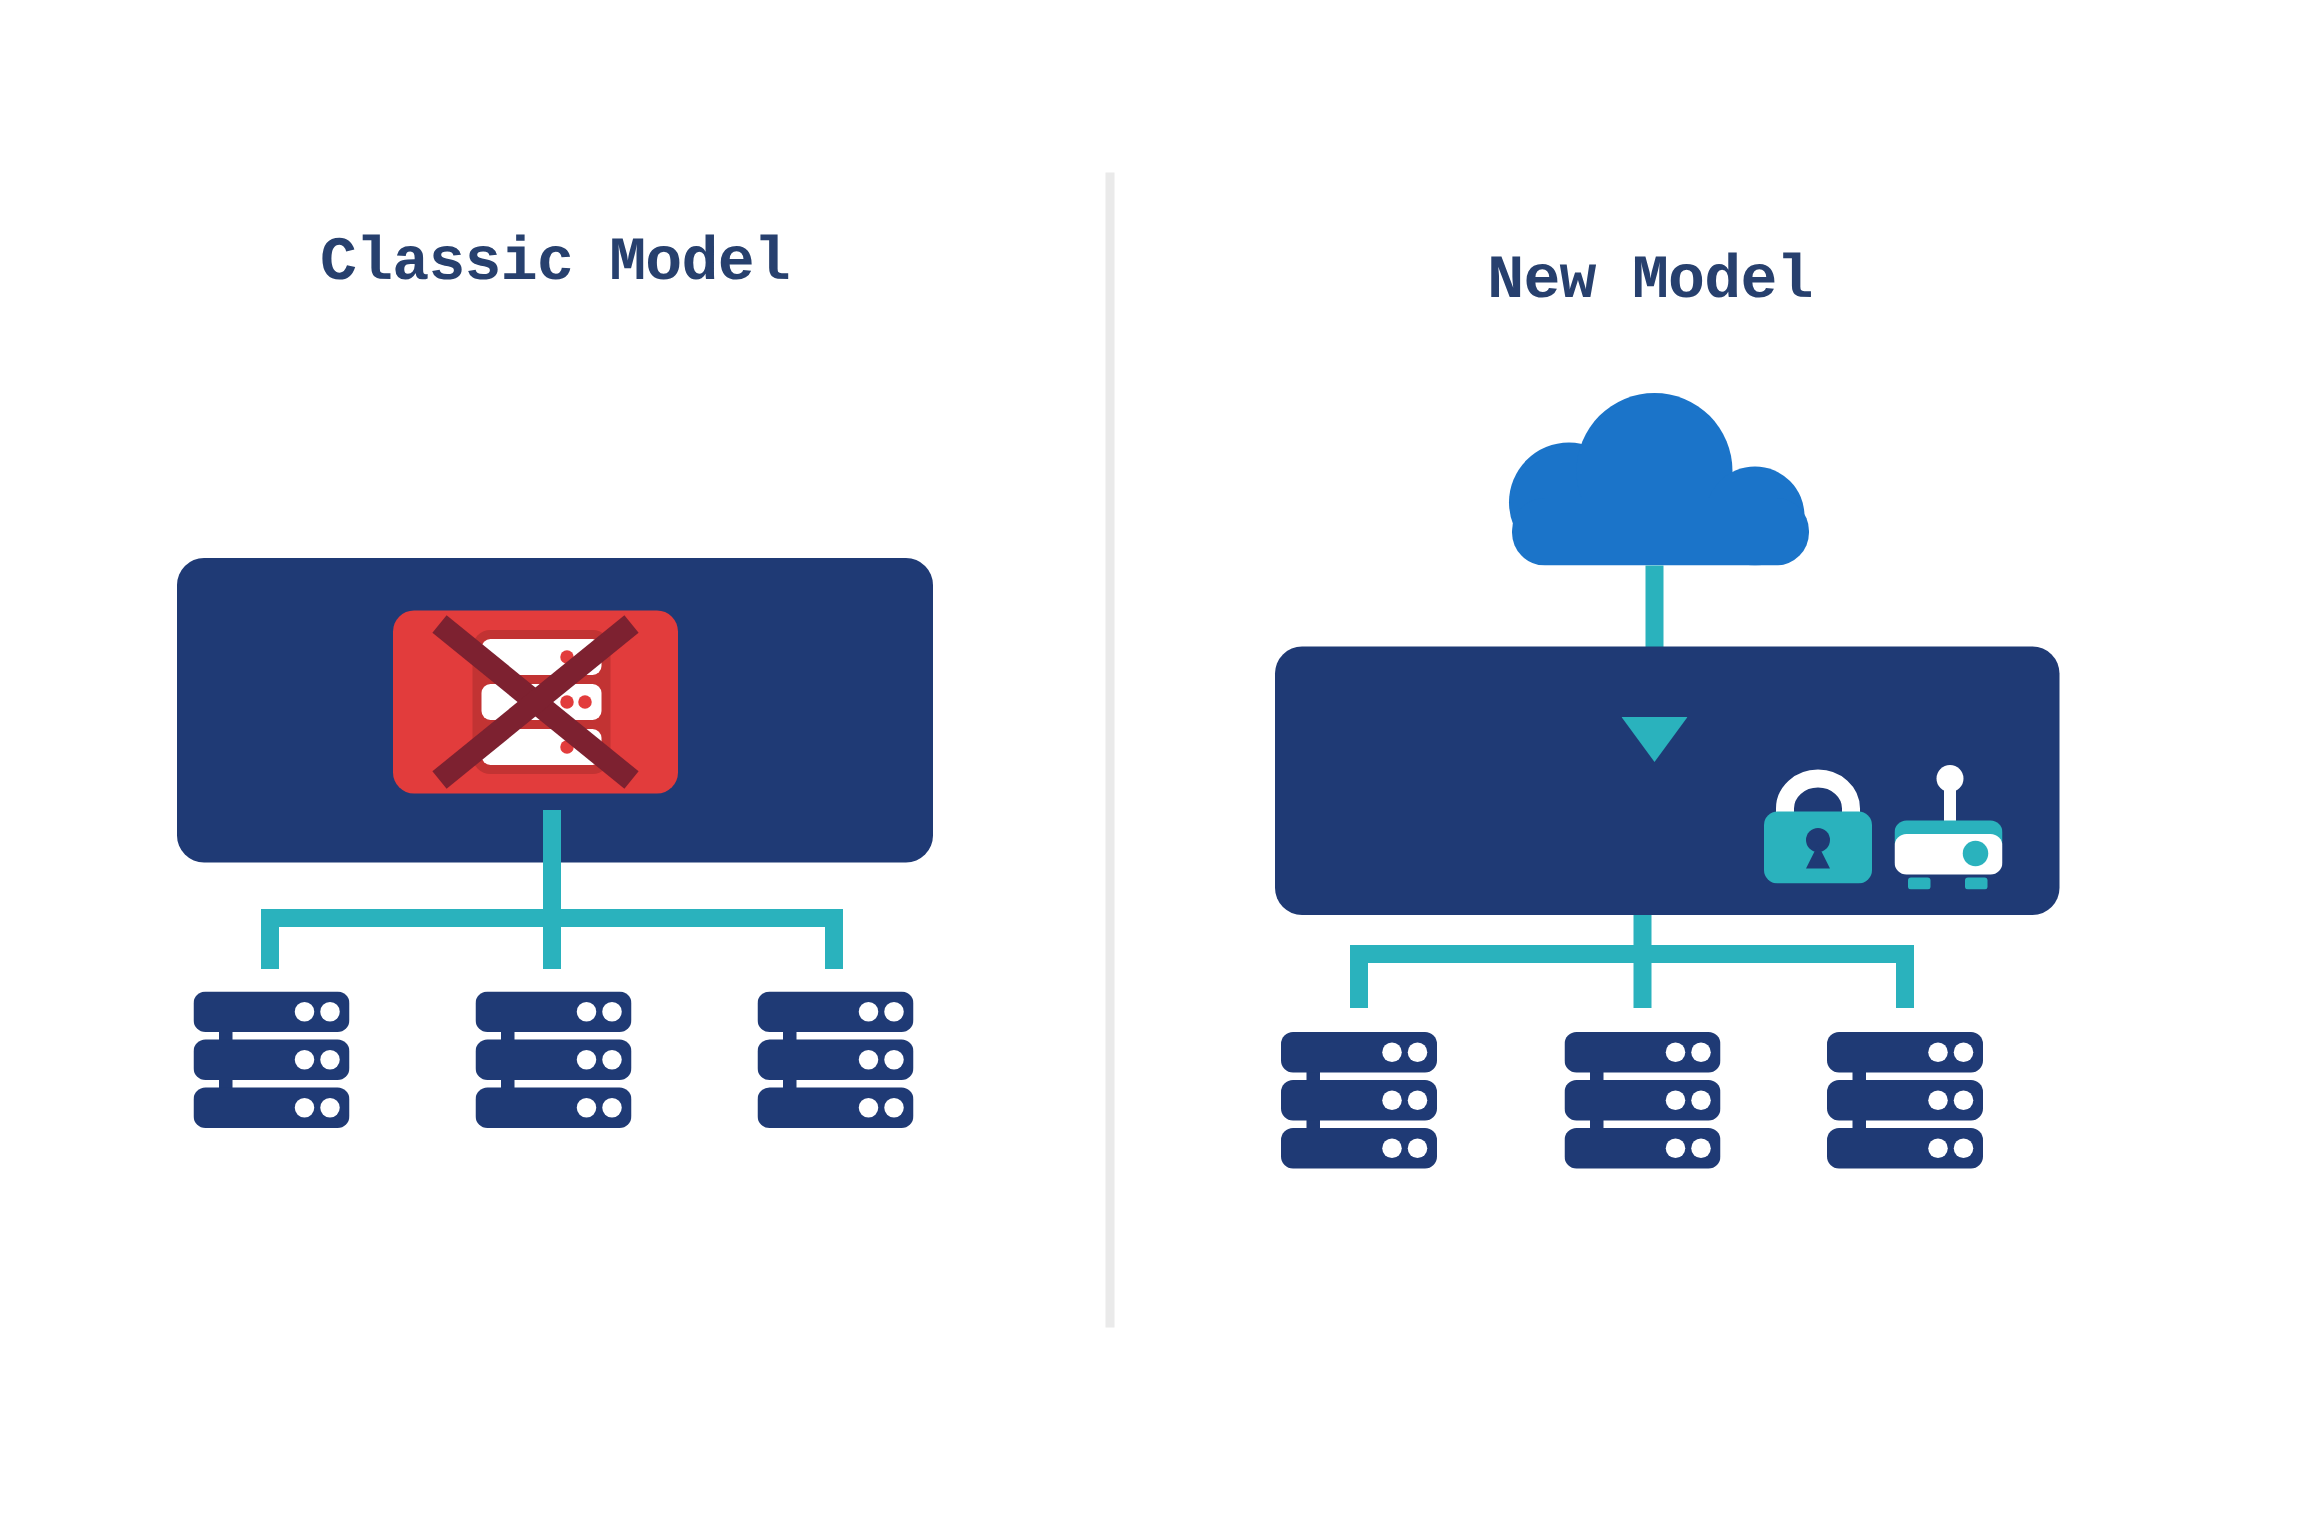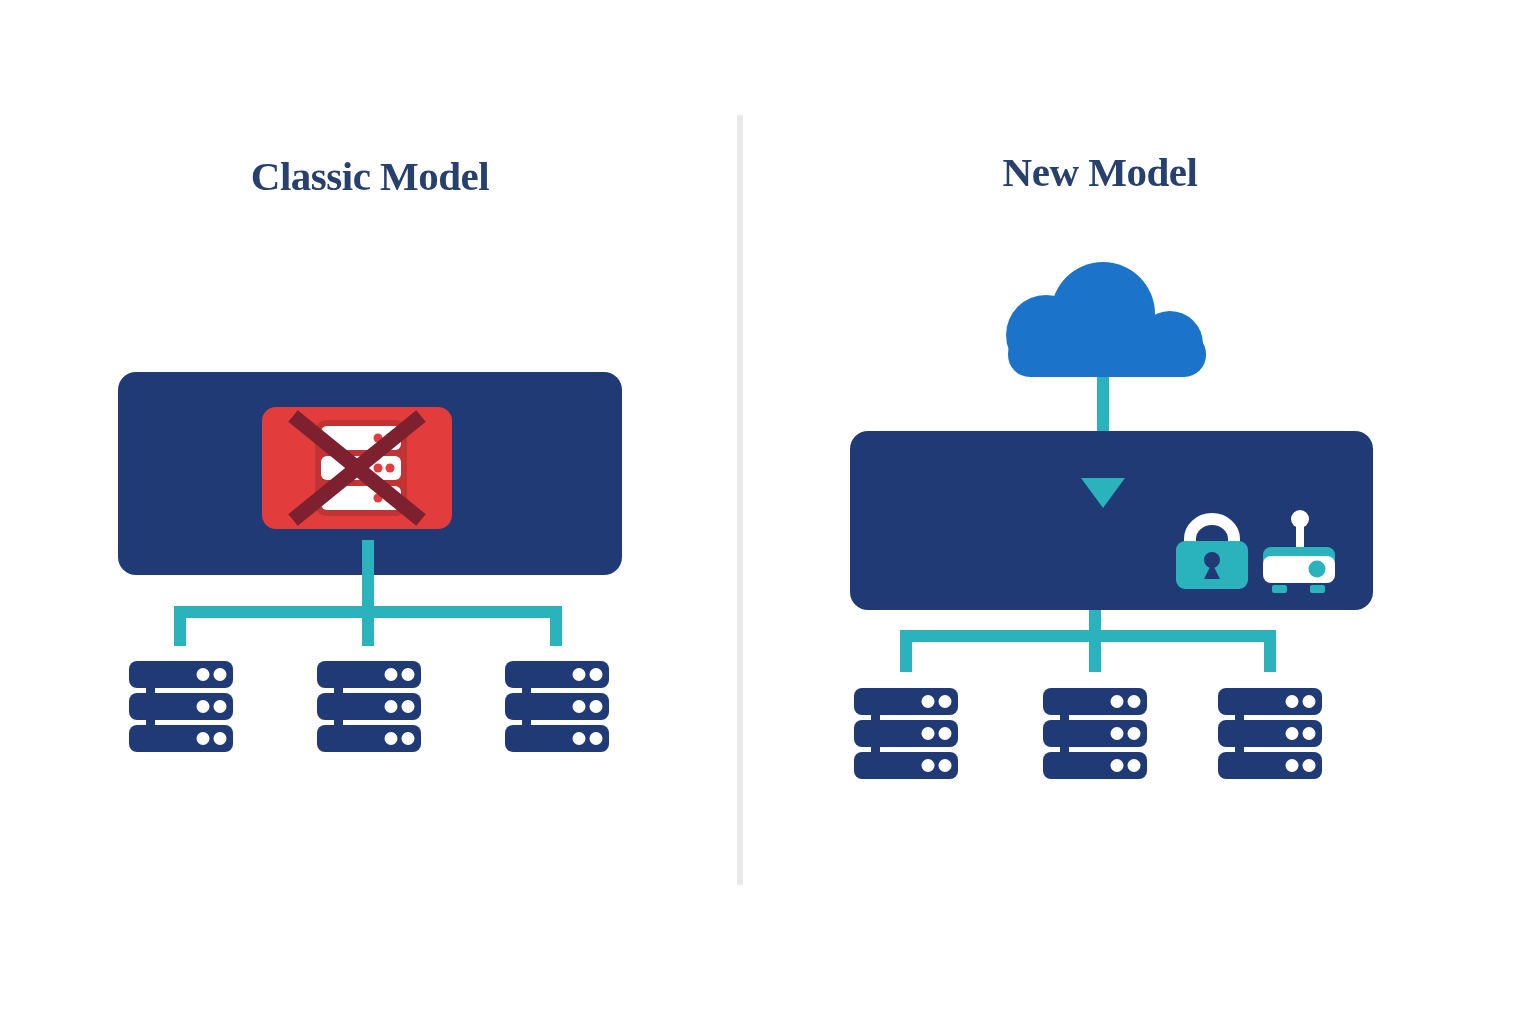--- a/index.html
+++ b/index.html
@@ -4,21 +4,21 @@
 <style>
   :root{
     --background:#ffffff; --navy:#1f3a75; --title_navy:#27406e; --teal:#2ab2bd;
     --cloud_blue:#1b74c9; --alert_red:#e23c3c; --alert_red_dark:#c23333;
     --cross_red:#7d2130; --divider_gray:#eaeaea;
   }
   html,body{margin:0;padding:0;background:#fff;}
   .canvas{
     position:relative;width:1420px;height:1024px;overflow:hidden;
     background:var(--background);
-    font-family:Liberation Serif, serif;
+    font-family:Liberation Mono, monospace;
   }
   .abs{position:absolute;}
   .title{
     font-size:41px;font-weight:700;color:var(--title_navy);
     text-align:center;letter-spacing:-0.5px;line-height:48px;
   }
   .core-box{background:var(--navy);border-radius:18px;}
   .badge{
     background:var(--alert_red);border-radius:14px;
     display:flex;align-items:center;justify-content:center;
@@ -93,21 +93,21 @@
       <circle cx="74" cy="13.5" r="6.5" fill="#fff"></circle>
         <circle cx="91" cy="13.5" r="6.5" fill="#fff"></circle>
       <circle cx="74" cy="45.5" r="6.5" fill="#fff"></circle>
         <circle cx="91" cy="45.5" r="6.5" fill="#fff"></circle>
       <circle cx="74" cy="77.5" r="6.5" fill="#fff"></circle>
         <circle cx="91" cy="77.5" r="6.5" fill="#fff"></circle>
     </svg>
   </section>
 
   <section>
-    <div class="abs title" style="left:850px;top:148px;width:500px;">New Model</div>
+    <div class="abs title" style="left:850px;top:164px;width:500px;">New Model</div>
 
     <svg class="abs" style="left:998px;top:260px;" width="219" height="117" viewBox="0 0 219 117">
       <g fill="var(--cloud_blue)">
         <circle cx="48" cy="75" r="40"></circle>
         <circle cx="105" cy="54" r="52"></circle>
         <circle cx="172" cy="84" r="33"></circle>
         <rect x="10" y="72" width="198" height="45" rx="22"></rect>
       </g>
     </svg>
 

